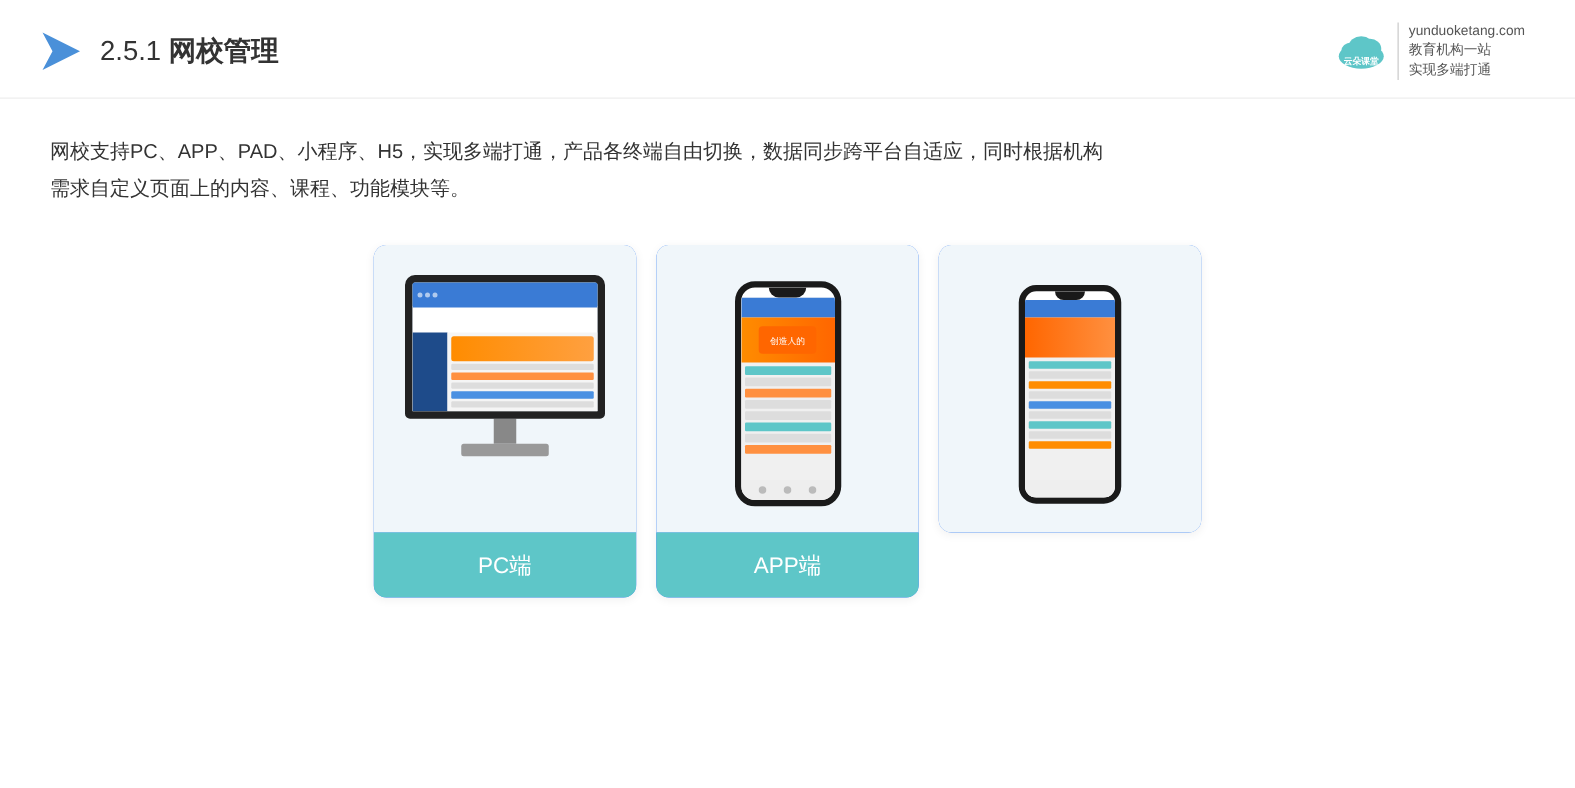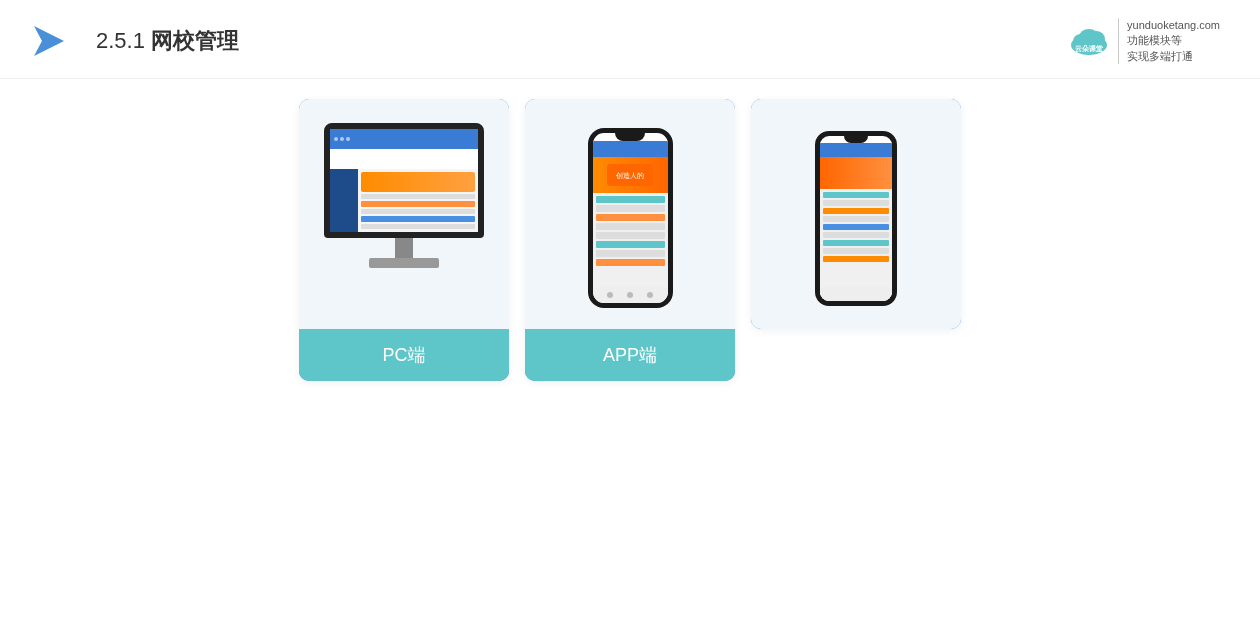--- a/index.html
+++ b/index.html
@@ -24,21 +24,21 @@
       display: flex;
       align-items: center;
       justify-content: space-between;
       padding: 18px 40px 14px 30px;
       border-bottom: 1px solid #eee;
     }
 
     .header-left {
       display: flex;
       align-items: center;
-      gap: 28px;
+      gap: 12px;
     }
 
     .logo-arrow {
       width: 38px;
       height: 38px;
     }
 
     .header-title {
       font-size: 22px;
       color: #333;
@@ -456,26 +456,30 @@
       <svg class="cloud-shape" viewBox="0 0 42 36" xmlns="http://www.w3.org/2000/svg">
         <ellipse cx="21" cy="22" rx="18" ry="10" fill="#5ec6c8"></ellipse>
         <ellipse cx="13" cy="18" rx="8" ry="7" fill="#5ec6c8"></ellipse>
         <ellipse cx="28" cy="16" rx="9" ry="8" fill="#5ec6c8"></ellipse>
         <ellipse cx="21" cy="14" rx="10" ry="8" fill="#5ec6c8"></ellipse>
 
         <text x="7" y="28" font-size="7" fill="white" font-family="sans-serif" font-weight="bold">云朵课堂</text>
       </svg>
       <div class="brand-text-block">
         <span class="brand-name">yunduoketang.com</span>
-        <span class="brand-name">功能模块等</span>
+        <span class="brand-name">教育机构一站</span>
         <span class="brand-name">实现多端打通</span>
       </div>
     </div>
   </div>
 
+  <div class="description">
+    <div>网校支持PC、APP、PAD、小程序、H5，实现多端打通，产品各终端自由切换，数据同步跨平台自适应，同时根据机构</div>
+    <div>需求自定义页面上的内容、课程、功能模块等。</div>
+  </div>
 
   <div class="cards-section">
 
     <div class="card">
       <div class="card-image-area">
         <div class="pc-monitor">
           <div class="monitor-frame">
             <div class="monitor-screen">
               <div class="monitor-screen-content">
                 <div class="screen-header-bar">

